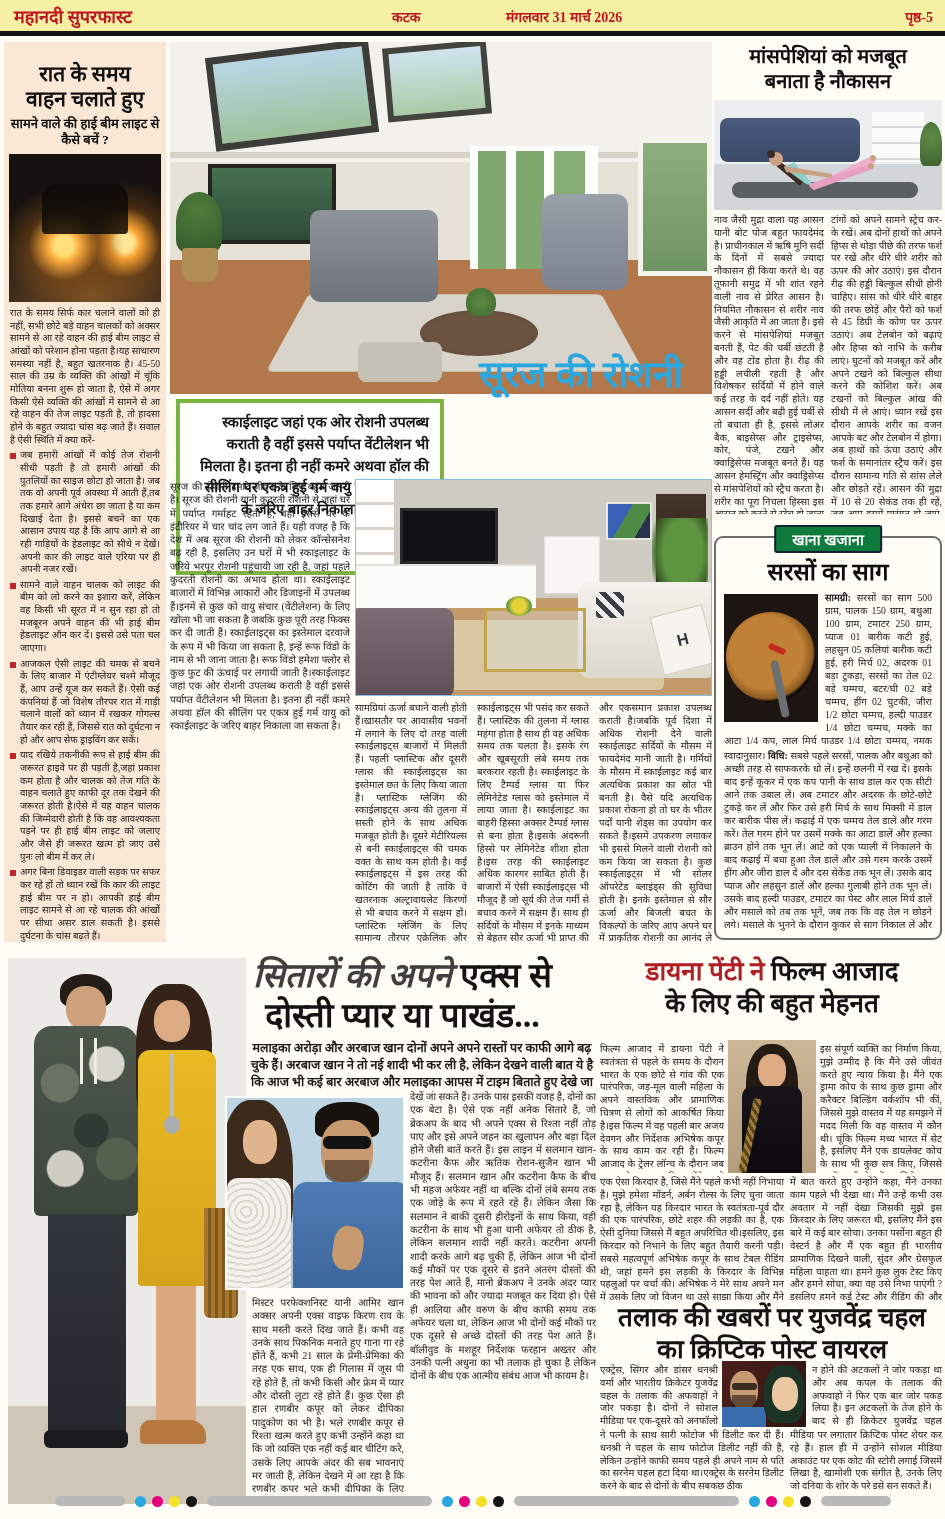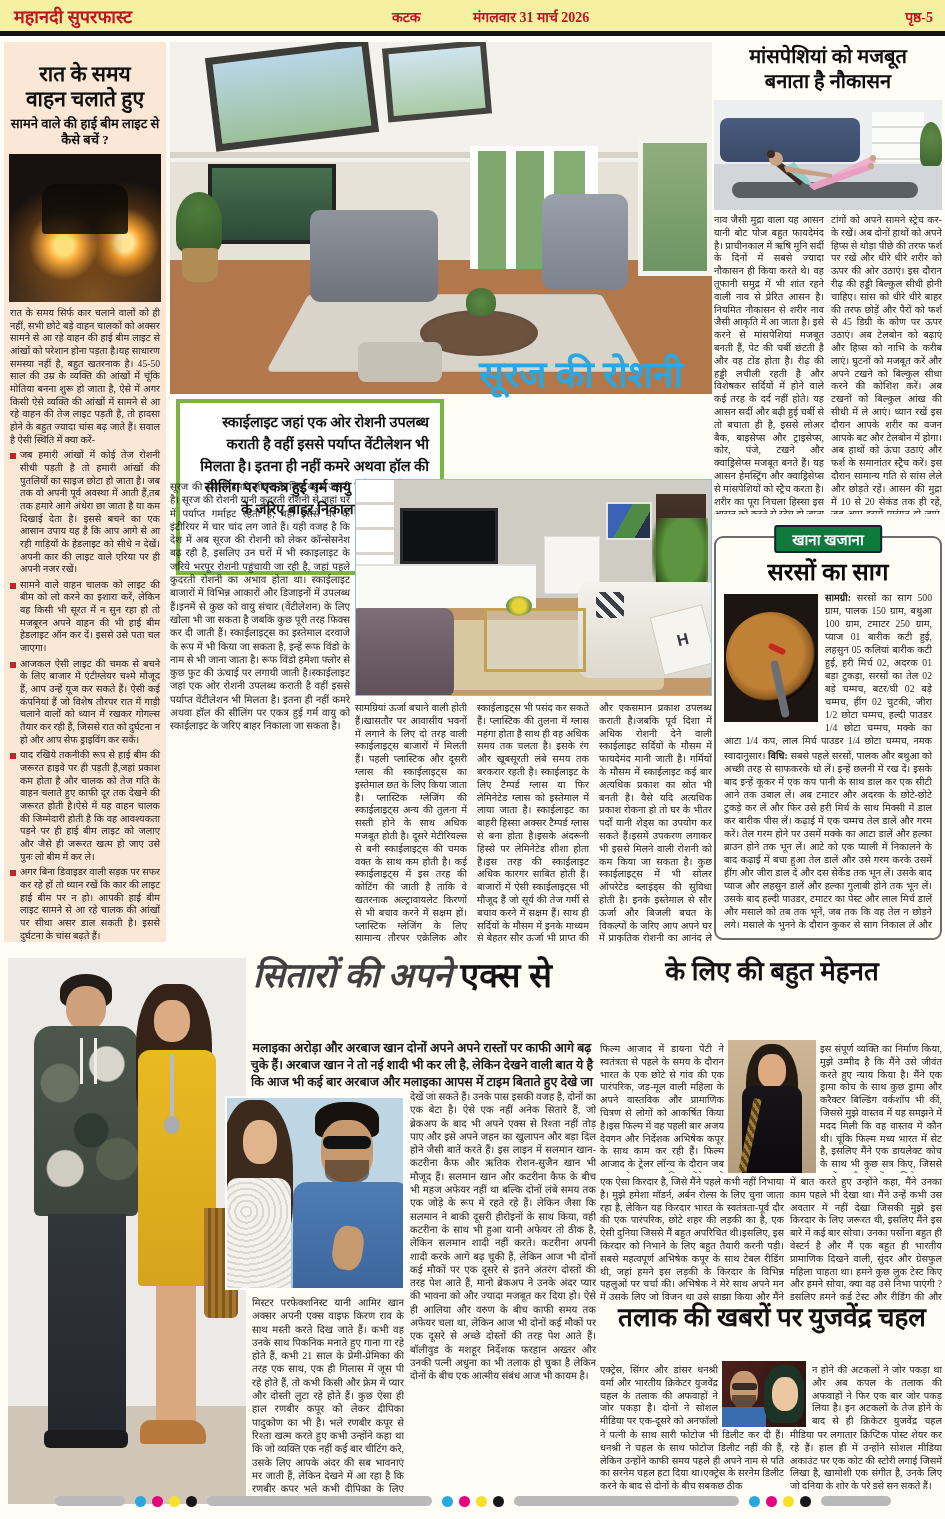--- a/index.html
+++ b/index.html
@@ -50,21 +50,21 @@
   .photo{box-sizing:border-box;}
 </style>
 </head>
 <body>
 
 <div id="page">
 
   <div id="masthead" class="abs">
     <span style="left:14px;top:4px;font-size:18px;">महानदी सुपरफास्ट</span>
     <span style="left:392px;top:7px;font-size:14px;">कटक</span>
-    <span style="left:473px;top:7px;font-size:14px;">मंगलवार  31  मार्च  2026</span>
+    <span style="left:506px;top:7px;font-size:14px;">मंगलवार  31  मार्च  2026</span>
     <span style="right:12px;top:7px;font-size:14px;">पृष्ठ-5</span>
   </div>
   <div id="mast-rule" class="abs"></div>
 
   <div id="hb" class="abs ov">
     <div class="h1">
       <span>रात के समय</span><br>
       <span>वाहन चलाते हुए</span>
     </div>
     <div class="h2">सामने वाले की हाई बीम लाइट से कैसे बचें ?</div>
@@ -205,54 +205,57 @@
     <div class="abs" style="left:130px;top:92px;width:78px;height:236px;background:linear-gradient(#e9ba22,#d6a41c);border-radius:12px 12px 4px 4px;"></div>
     <div class="abs" style="left:162px;top:96px;width:4px;height:64px;background:#b9bcc0;"></div>
     <div class="abs" style="left:156px;top:158px;width:16px;height:18px;background:#a9adb2;border-radius:50%;"></div>
     <div class="abs" style="left:196px;top:250px;width:34px;height:110px;background:repeating-linear-gradient(90deg,#a5762c 0 4px,#7e5a20 4px 7px);border-radius:0 0 6px 6px;"></div>
     <div class="abs" style="left:148px;top:328px;width:40px;height:140px;background:#d9a87f;"></div>
     <div class="abs" style="left:132px;top:462px;width:66px;height:24px;background:#b8793f;border-radius:10px 16px 4px 4px;"></div>
   </div>
 
   <div id="stars-h" class="abs" style="left:205px;top:956px;width:395px;">
     <div><span class="or">सितारों की अपने</span><span> एक्स से</span></div>
+    <div>दोस्ती प्यार या पाखंड...</div>
   </div>
   <div id="stars-sf" class="abs ov" style="left:248px;top:1040px;width:348px;height:52px;">मलाइका अरोड़ा और अरबाज खान दोनों अपने अपने रास्तों पर काफी आगे बढ़ चुके हैं। अरबाज खान ने तो नई शादी भी कर ली है, लेकिन देखने वाली बात ये है कि आज भी कई बार अरबाज और मलाइका आपस में टाइम बिताते हुए देखे जा सकते हैं।</div>
 
   <div class="abs photo ov" style="left:225px;top:1096px;width:180px;height:194px;border:2px solid #fff;box-sizing:border-box;background:linear-gradient(#bed5e4 0 60%, #a8c4d6 100%);">
     <div class="abs" style="left:-6px;top:2px;width:72px;height:150px;background:#3c2a1d;border-radius:40% 45% 30% 30%;"></div>
     <div class="abs" style="left:16px;top:22px;width:34px;height:44px;background:#e0b48c;border-radius:45%;"></div>
     <div class="abs" style="left:0px;top:80px;width:64px;height:112px;background:repeating-radial-gradient(circle at 30% 30%, #f3f1ec 0 4px, #dcd8d0 4px 6px);border-radius:10px 14px 0 0;"></div>
     <div class="abs" style="left:88px;top:4px;width:64px;height:36px;background:#17120e;border-radius:45% 45% 20% 20%;"></div>
     <div class="abs" style="left:94px;top:22px;width:52px;height:62px;background:#c69a6e;border-radius:42%;"></div>
     <div class="abs" style="left:96px;top:38px;width:48px;height:13px;background:#121212;border-radius:6px;"></div>
     <div class="abs" style="left:98px;top:62px;width:44px;height:24px;background:rgba(40,28,18,.55);border-radius:0 0 45% 45%;"></div>
     <div class="abs" style="left:66px;top:84px;width:114px;height:110px;background:linear-gradient(#4e7cb4,#3c669c);border-radius:14px 10px 0 0;"></div>
     <div class="abs" style="left:106px;top:128px;width:30px;height:44px;background:#c69a6e;border-radius:40%;transform:rotate(8deg);"></div>
   </div>
 
   <div class="abs bodycol ov" style="left:252px;top:1296px;width:152px;height:196px;">मिस्टर परफेक्शनिस्ट यानी आमिर खान अक्सर अपनी एक्स वाइफ किरण राव के साथ मस्ती करते दिख जाते हैं। कभी वह उनके साथ पिकनिक मनाते हुए गाना गा रहे होते हैं, कभी 21 साल के प्रेमी-प्रेमिका की तरह एक साथ, एक ही गिलास में जूस पी रहे होते हैं, तो कभी किसी और फ्रेम में प्यार और दोस्ती लुटा रहे होते हैं। कुछ ऐसा ही हाल रणबीर कपूर को लेकर दीपिका पादुकोण का भी है। भले रणबीर कपूर से रिश्ता खत्म करते हुए कभी उन्होंने कहा था कि जो व्यक्ति एक नहीं कई बार चीटिंग करे, उसके लिए आपके अंदर की सब भावनाएं मर जाती हैं, लेकिन देखने में आ रहा है कि रणबीर कपूर भले कभी दीपिका के लिए कोई भावना न शो करते हों।लेकिन दीपिका पादुकोण आज भी दोस्ती के नाम पर रणबीर के लिए उतनी ही पजेसिव और प्रोटेक्टिव हैं।  मलाइका अरोड़ा और अरबाज खान दोनों अपने अपने रास्तों पर काफी आगे बढ़ चुके हैं, अरबाज खान ने तो नई शादी भी कर ली है, देखने वाली बात ये है कि आज भी कई बार अरबाज और मलाइका आपस में टाइम बिताते हुए देखे जा सकते हैं।</div>
   <div class="abs bodycol ov" style="left:410px;top:1090px;width:186px;height:402px;">देखे जा सकते हैं। उनके पास इसकी वजह है, दोनों का एक बेटा है। ऐसे एक नहीं अनेक सितारे हैं, जो ब्रेकअप के बाद भी अपने एक्स से रिश्ता नहीं तोड़ पाए और इसे अपने जहन का खुलापन और बड़ा दिल होने जैसी बातें करते हैं।  इस लाइन में सलमान खान-कटरीना कैफ और ऋतिक रोशन-सुजैन खान भी मौजूद हैं। सलमान खान और कटरीना कैफ के बीच भी महज अफेयर नहीं था बल्कि दोनों लंबे समय तक एक जोड़े के रूप में रहते रहे हैं। लेकिन जैसा कि सलमान ने बाकी दूसरी हीरोइनों के साथ किया, वही कटरीना के साथ भी हुआ यानी अफेयर तो ठीक है, लेकिन सलमान शादी नहीं करते। कटरीना अपनी शादी करके आगे बढ़ चुकी हैं, लेकिन आज भी दोनों कई मौकों पर एक दूसरे से इतने अंतरंग दोस्तों की तरह पेश आते हैं, मानो ब्रेकअप ने उनके अंदर प्यार की भावना को और ज्यादा मजबूत कर दिया हो। ऐसे ही आलिया और वरुण के बीच काफी समय तक अफेयर चला था, लेकिन आज भी दोनों कई मौकों पर एक दूसरे से अच्छे दोस्तों की तरह पेश आते हैं।बॉलीवुड के मशहूर निर्देशक फरहान अख्तर और उनकी पत्नी अधुना का भी तलाक हो चुका है लेकिन दोनों के बीच एक आत्मीय संबंध आज भी कायम है।</div>
 
   <div id="diana-h" class="abs" style="left:600px;top:956px;width:344px;">
+    <div><span class="red">डायना पेंटी ने</span><span> फिल्म आजाद</span></div>
     <div>के लिए की बहुत मेहनत</div>
   </div>
   <div class="abs smcol ov" style="left:600px;top:1043px;width:124px;height:130px;">फिल्म आजाद में डायना पेंटी ने स्वतंत्रता से पहले के समय के दौरान भारत के एक छोटे से गांव की एक पारंपरिक, जड़-मूल वाली महिला के अपने वास्तविक और प्रामाणिक चित्रण से लोगों को आकर्षित किया है।इस फिल्म में वह पहली बार अजय देवगन और निर्देशक अभिषेक कपूर के साथ काम कर रही हैं।  फिल्म आजाद के ट्रेलर लॉन्च के दौरान जब डायना से पूछा गया कि उन्होंने अपने किरदार के लिए कैसे तैयारी की, तो उन्होंने कहा, यह</div>
   <div class="abs photo ov" style="left:728px;top:1040px;width:88px;height:133px;background:linear-gradient(#cdb796,#b49d7c);">
     <div class="abs" style="left:18px;top:4px;width:52px;height:86px;background:#241a14;border-radius:45% 45% 30% 30%;"></div>
     <div class="abs" style="left:30px;top:14px;width:28px;height:34px;background:#dcab84;border-radius:45%;"></div>
     <div class="abs" style="left:14px;top:46px;width:60px;height:87px;background:linear-gradient(#17141a,#0c0a0e);border-radius:10px 10px 0 0;"></div>
     <div class="abs" style="left:18px;top:58px;width:8px;height:75px;background:repeating-linear-gradient(45deg,#9e7e3a 0 3px,#5c4416 3px 6px);transform:rotate(12deg);"></div>
   </div>
   <div class="abs smcol ov" style="left:820px;top:1043px;width:122px;height:130px;">इस संपूर्ण व्यक्ति का निर्माण किया, मुझे उम्मीद है कि मैंने उसे जीवंत करते हुए न्याय किया है। मैंने एक ड्रामा कोच के साथ कुछ ड्रामा और करैक्टर बिल्डिंग वर्कशॉप भी कीं, जिससे मुझे वास्तव में यह समझने में मदद मिली कि वह वास्तव में कौन थी। चूंकि फिल्म मध्य भारत में सेट है, इसलिए मैंने एक डायलेक्ट कोच के साथ भी कुछ सत्र किए, जिससे एक्सेंट सही हो सकें।  अभिषेक कपूर ने डायना को उनके किरदार के लिए क्यों चुना, इस बारे</div>
   <div class="abs smcol ov" style="left:600px;top:1176px;width:184px;height:124px;">एक ऐसा किरदार है, जिसे मैंने पहले कभी नहीं निभाया है। मुझे हमेशा मॉडर्न, अर्बन रोल्स के लिए चुना जाता रहा है, लेकिन यह किरदार भारत के स्वतंत्रता-पूर्व दौर की एक पारंपरिक, छोटे शहर की लड़की का है, एक ऐसी दुनिया जिससे मैं बहुत अपरिचित थी।इसलिए, इस किरदार को निभाने के लिए बहुत तैयारी करनी पड़ी। सबसे महत्वपूर्ण अभिषेक कपूर के साथ टेबल रीडिंग थी, जहां हमने इस लड़की के किरदार के विभिन्न पहलुओं पर चर्चा की। अभिषेक ने मेरे साथ अपने मन में उसके लिए जो विजन था उसे साझा किया और मैंने भी अपने विचार साझा किए और इस तरह हमने</div>
   <div class="abs smcol ov" style="left:790px;top:1176px;width:152px;height:124px;">में बात करते हुए उन्होंने कहा, मैंने उनका काम पहले भी देखा था। मैंने उन्हें कभी उस अवतार में नहीं देखा जिसकी मुझे इस किरदार के लिए जरूरत थी, इसलिए मैंने इस बारे में कई बार सोचा। उनका पर्सोना बहुत ही वेस्टर्न है और मैं एक बहुत ही भारतीय प्रामाणिक दिखने वाली, सुंदर और ग्रेसफुल महिला चाहता था। हमने कुछ लुक टेस्ट किए और हमने सोचा, क्या वह उसे निभा पाएंगी ? इसलिए हमने कई टेस्ट और रीडिंग की और वह वास्तव में अच्छी तरह से बोल रही थीं। और उन्होंने वास्तव में इस भूमिका में ईमानदारी और निष्ठा लाई।</div>
 
   <div id="chahal-h" class="abs" style="left:600px;top:1302px;width:344px;">
     <div>तलाक की खबरों पर युजवेंद्र चहल</div>
+    <div>का क्रिप्टिक पोस्ट वायरल</div>
   </div>
   <div class="abs smcol ov" style="left:600px;top:1364px;width:118px;height:64px;">एक्ट्रेस, सिंगर और डांसर धनश्री वर्मा और भारतीय क्रिकेटर युजवेंद्र चहल के तलाक की अफवाहों ने जोर पकड़ा है। दोनों ने सोशल मीडिया पर एक-दूसरे को अनफॉलो कर दिया और क्रिकेटर</div>
   <div class="abs photo ov" style="left:722px;top:1361px;width:84px;height:66px;background:linear-gradient(120deg,#4c201c,#2c1412);">
     <div class="abs" style="left:8px;top:10px;width:28px;height:38px;background:#c79a72;border-radius:45%;"></div>
     <div class="abs" style="left:10px;top:22px;width:25px;height:7px;background:rgba(20,16,14,.8);border-radius:3px;"></div>
     <div class="abs" style="left:10px;top:34px;width:24px;height:15px;background:rgba(35,24,16,.6);border-radius:0 0 45% 45%;"></div>
     <div class="abs" style="left:0px;top:46px;width:44px;height:20px;background:#3a6db0;"></div>
     <div class="abs" style="left:42px;top:4px;width:40px;height:58px;background:#1d3326;border-radius:45% 40% 30% 30%;"></div>
     <div class="abs" style="left:50px;top:16px;width:26px;height:34px;background:#ecc8a2;border-radius:45%;"></div>
   </div>

